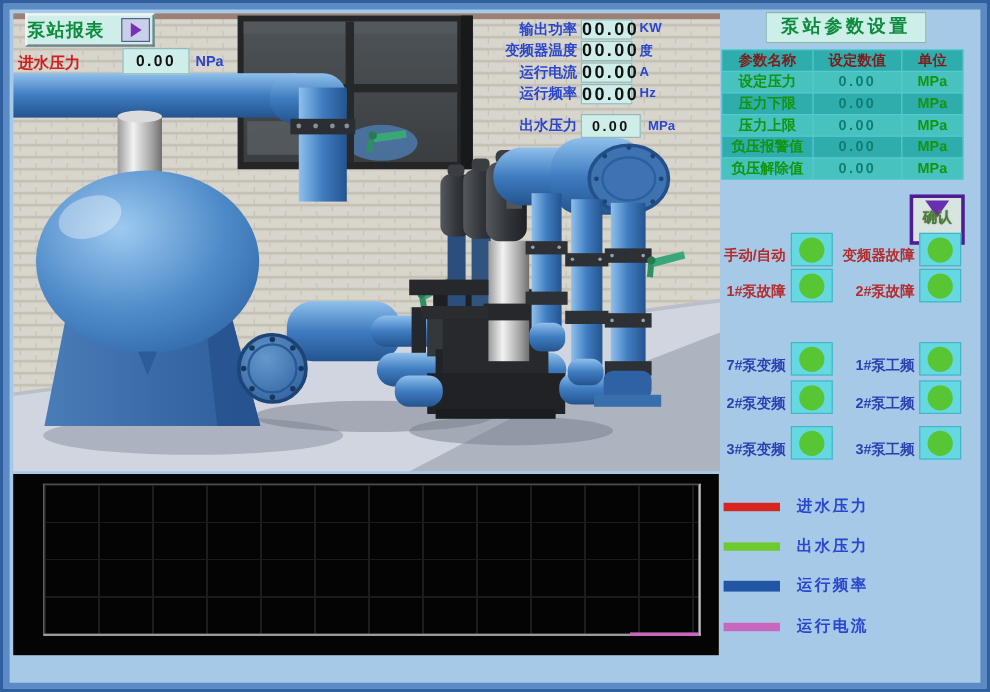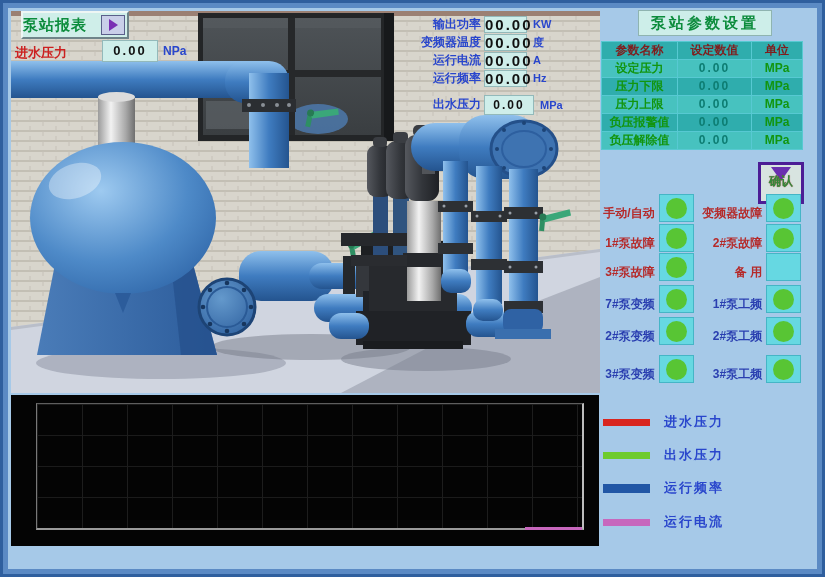--- a/index.html
+++ b/index.html
@@ -352,30 +352,20 @@
   <div class="ind-row" id="irow1">
     <span class="ilab l1" data-color="red">1#泵故障</span>
     <span class="ind-box" data-lamp="on">
         <span class="lamp"></span>
       </span>
     <span class="ilab l2" data-color="red">2#泵故障</span>
     <span class="ind-box" data-lamp="on">
         <span class="lamp"></span>
       </span>
   </div>
-  <div class="ind-row" id="irow2">
-    <span class="ilab l1" data-color="red">3#泵故障</span>
-    <span class="ind-box" data-lamp="on">
-        <span class="lamp"></span>
-      </span>
-    <span class="ilab l2" data-color="red">备  用</span>
-    <span class="ind-box" data-lamp="off">
-        <span class="lamp"></span>
-      </span>
-  </div>
   <div class="ind-row" id="irow3">
     <span class="ilab l1" data-color="blue">7#泵变频</span>
     <span class="ind-box" data-lamp="on">
         <span class="lamp"></span>
       </span>
     <span class="ilab l2" data-color="blue">1#泵工频</span>
     <span class="ind-box" data-lamp="on">
         <span class="lamp"></span>
       </span>
   </div>

